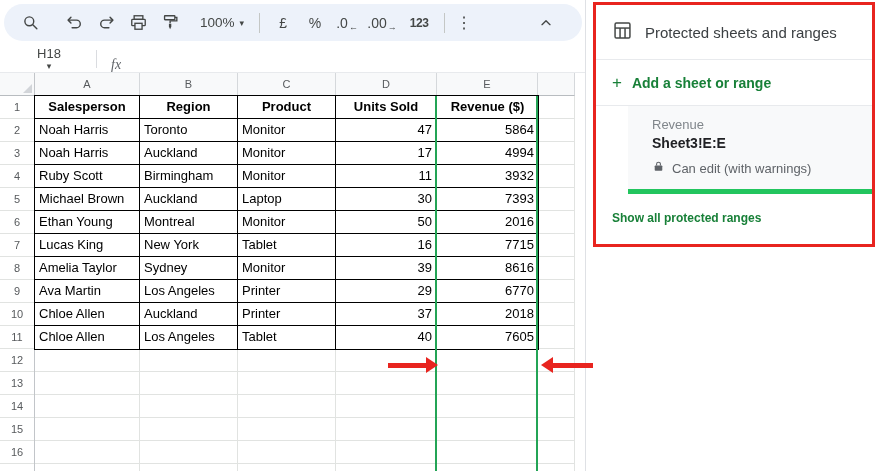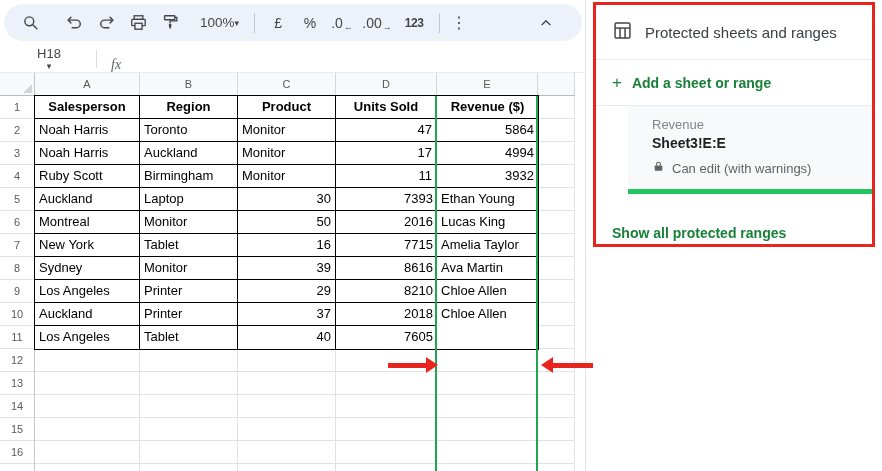--- a/index.html
+++ b/index.html
@@ -10,21 +10,21 @@
 
   
   .toolbar{position:absolute;left:0;top:0;width:585px;height:45px;background:#fff;}
   .pill{position:absolute;left:4px;top:4px;width:578px;height:37px;background:#edf2fa;
         border-radius:19px;display:flex;align-items:center;padding:0 10px;box-sizing:border-box;}
   .tbtn{background:none;border:none;width:32px;height:32px;display:flex;align-items:center;
         justify-content:center;color:#444746;cursor:pointer;flex:none;font-family:inherit;}
   .tbtn svg{display:block;}
   .tlabel{font-size:14px;color:#444746;}
   .mini{font-size:9px;position:relative;top:2px;margin-left:1px;}
-  .zoom{display:flex;align-items:center;height:32px;padding:0 8px;margin-left:6px;
+  .zoom{display:flex;align-items:center;gap:5px;height:32px;padding:0 8px;margin-left:6px;
         color:#444746;font-size:13.5px;cursor:pointer;flex:none;}
   .caret{font-size:9px;color:#444746;}
   .vdiv{width:1px;height:20px;background:#c4c7c5;margin:0 7px;flex:none;}
   .spacer{flex:1;}
   .fmt123{font-size:12px;font-weight:bold;letter-spacing:-0.5px;color:#444746;}
   .collapse{margin-right:10px;}
 
   
   .formula-bar{position:absolute;left:0;top:45px;width:585px;height:28px;background:#fff;
                border-bottom:1px solid #e8eaed;box-sizing:border-box;display:flex;align-items:center;}
@@ -70,22 +70,22 @@
   .p-header{display:flex;align-items:center;gap:12px;height:55px;padding:0 16px;
             box-sizing:border-box;border-bottom:1px solid #e8eaed;color:#3c4043;font-size:15px;}
   .p-add{display:flex;align-items:center;gap:10px;height:46px;padding:0 16px;box-sizing:border-box;
          border-bottom:1px solid #e8eaed;color:var(--link-green);font-size:14px;font-weight:bold;cursor:pointer;}
   .plus{font-size:17px;font-weight:normal;line-height:1;}
   .p-entry{background:#f8f9fa;height:88px;padding:11px 24px;box-sizing:border-box;
            border-bottom:5px solid #22c55e;cursor:pointer;margin-left:32px;}
   .e-name{font-size:13px;color:#80868b;}
   .e-range{font-size:14px;font-weight:bold;color:#202124;margin-top:3px;}
   .e-perm{display:flex;align-items:center;gap:7px;margin-top:9px;font-size:13px;color:#5f6368;}
-  .p-showall{display:flex;align-items:flex-end;height:47px;padding:0 16px;box-sizing:border-box;
-             color:var(--link-green);font-size:14px;font-weight:bold;cursor:pointer;}
+  .p-showall{display:flex;align-items:center;height:47px;padding:0 16px;box-sizing:border-box;
+             color:var(--link-green);font-size:12px;font-weight:bold;cursor:pointer;}
 
   
   .arrow{position:absolute;height:16px;z-index:5;}
   .arrow .shaft{position:absolute;top:5.5px;height:5px;background:var(--red);}
   .arrow-r{left:388px;top:357px;width:50px;}
   .arrow-r .shaft{left:0;width:38px;}
   .arrow-r .head{position:absolute;left:38px;top:0;width:0;height:0;
                  border-top:8px solid transparent;border-bottom:8px solid transparent;
                  border-left:12px solid var(--red);}
   .arrow-l{left:541px;top:357px;width:52px;}
@@ -242,20 +242,21 @@
             <div class="cell td">Noah Harris</div>
             <div class="cell td">Auckland</div>
             <div class="cell td">Monitor</div>
             <div class="cell td num">17</div>
             <div class="cell td num lastcol">4994</div>
             <div class="cell td">Ruby Scott</div>
             <div class="cell td">Birmingham</div>
             <div class="cell td">Monitor</div>
             <div class="cell td num">11</div>
             <div class="cell td num lastcol">3932</div>
+            <div class="cell td">Michael Brown</div>
             <div class="cell td">Auckland</div>
             <div class="cell td">Laptop</div>
             <div class="cell td num">30</div>
             <div class="cell td num lastcol">7393</div>
             <div class="cell td">Ethan Young</div>
             <div class="cell td">Montreal</div>
             <div class="cell td">Monitor</div>
             <div class="cell td num">50</div>
             <div class="cell td num lastcol">2016</div>
             <div class="cell td">Lucas King</div>
@@ -265,21 +266,21 @@
             <div class="cell td num lastcol">7715</div>
             <div class="cell td">Amelia Taylor</div>
             <div class="cell td">Sydney</div>
             <div class="cell td">Monitor</div>
             <div class="cell td num">39</div>
             <div class="cell td num lastcol">8616</div>
             <div class="cell td">Ava Martin</div>
             <div class="cell td">Los Angeles</div>
             <div class="cell td">Printer</div>
             <div class="cell td num">29</div>
-            <div class="cell td num lastcol">8210</div>
+            <div class="cell td num lastcol">6770</div>
             <div class="cell td">Chloe Allen</div>
             <div class="cell td">Auckland</div>
             <div class="cell td">Printer</div>
             <div class="cell td num">37</div>
             <div class="cell td num lastcol">2018</div>
             <div class="cell td lastrow">Chloe Allen</div>
             <div class="cell td lastrow">Los Angeles</div>
             <div class="cell td lastrow">Tablet</div>
             <div class="cell td num lastrow">40</div>
             <div class="cell td num lastcol lastrow">7605</div>

